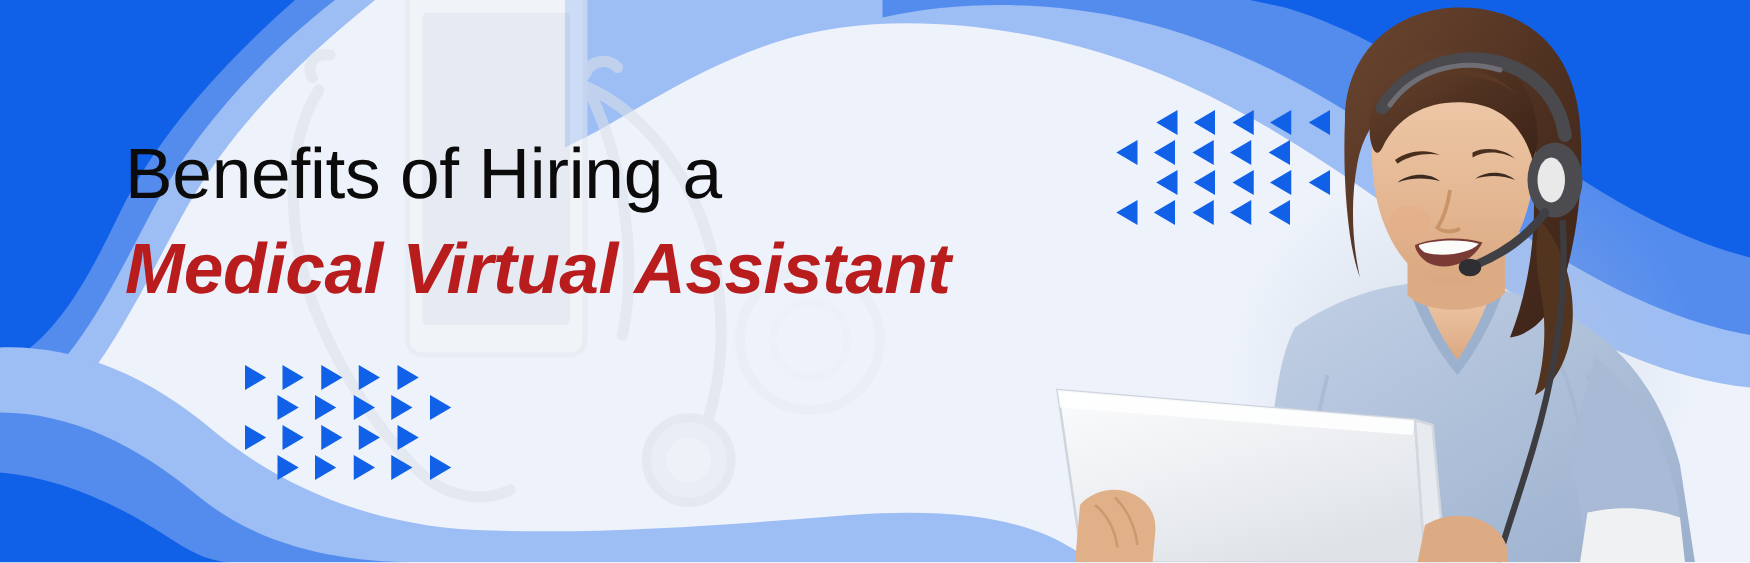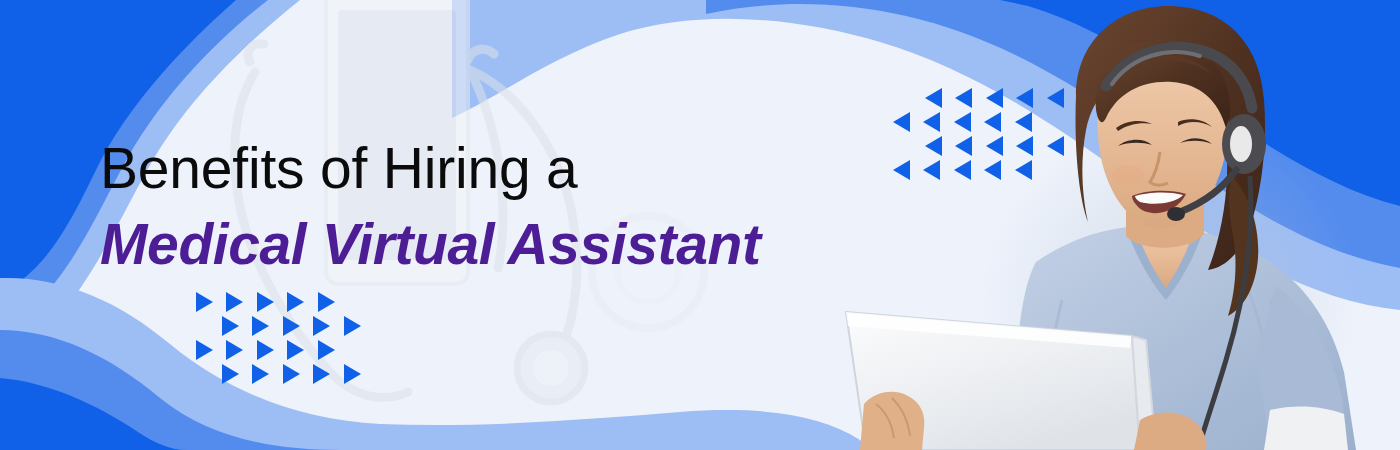--- a/index.html
+++ b/index.html
@@ -71,41 +71,41 @@
   #tri-cluster-bottom-left { left: 196px; top: 292px; }
   #tri-cluster-bottom-left .r0 { margin-left: 0px; }
   #tri-cluster-bottom-left .r1 { margin-left: 26px; }
   #tri-cluster-bottom-left .r2 { margin-left: 0px; }
   #tri-cluster-bottom-left .r3 { margin-left: 26px; }
 
   
   .headline {
     position: absolute;
     left: 100px;
-    top: 132px;
+    top: 103px;
     z-index: 6;
   }
   .headline-line-1 {
     display: block;
     font-size: 57px;
     line-height: 72px;
     font-weight: 300;
     letter-spacing: -0.2px;
     color: #0b0b0b;
     white-space: nowrap;
   }
   .headline-line-2 {
     display: block;
     margin-top: 6px;
     font-size: 57px;
     line-height: 68px;
     font-weight: 700;
     font-style: italic;
     letter-spacing: -0.4px;
-    color: #4c1d95;
+    color: #b91c1c;
     white-space: nowrap;
   }
 
   
   .photo {
     position: absolute;
     right: 0;
     bottom: 0;
     width: 560px;
     height: 450px;

